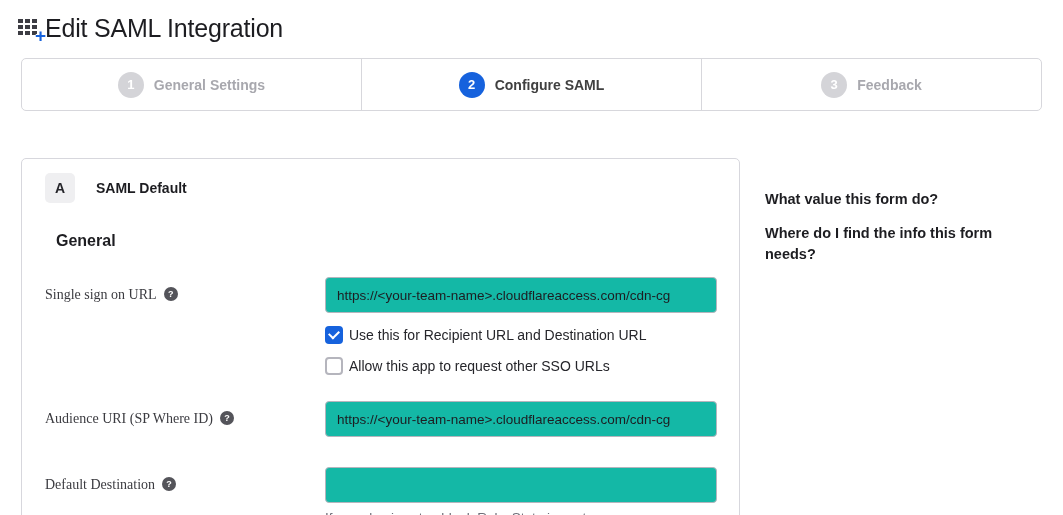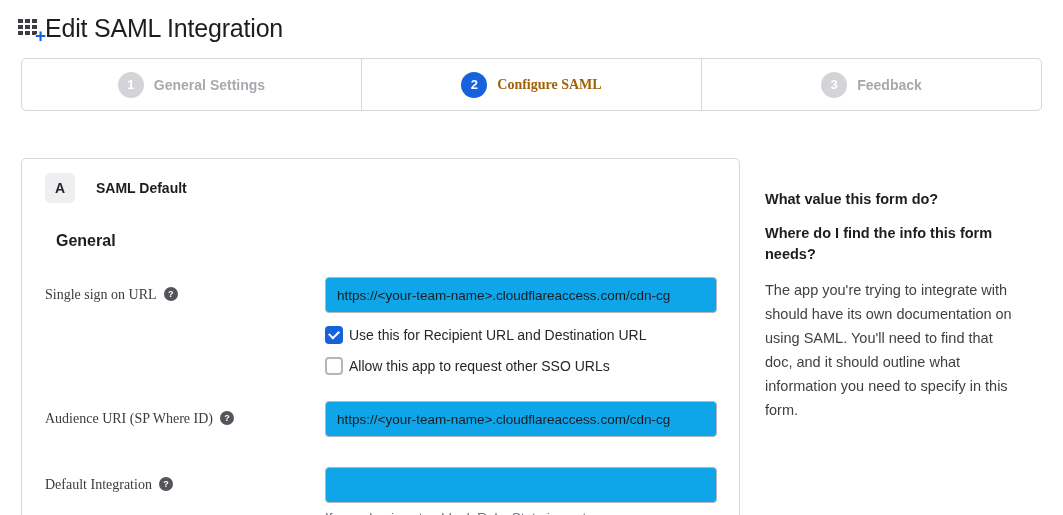--- a/index.html
+++ b/index.html
@@ -50,21 +50,21 @@
   .step:last-child { border-right: none; }
   .step-circle {
     width: 26px; height: 26px; border-radius: 50%;
     display: flex; align-items: center; justify-content: center;
     font-size: 13px; font-weight: 700; color: #ffffff;
     background: #d4d4d8;
     flex: 0 0 auto;
   }
   .step.active .step-circle { background: #1662dd; }
   .step-label { font-size: 14px; font-weight: 700; color: #a8a8ae; }
-  .step.active .step-label { color: #a16207; font-family: Liberation Serif, serif; }
+  .step.active .step-label { color: #404040; }
 
   
   .main { display: flex; margin: 47px 21px 0 21px; align-items: flex-start; }
 
   .form-panel {
     width: 719px;
     min-height: 600px;
     border: 1px solid #d7d7dd;
     border-radius: 5px;
     padding: 14px 23px 23px 23px;
@@ -99,21 +99,21 @@
   }
   .field-control-col { flex: 1; }
   .text-input {
     width: 392px; height: 36px;
     border: 1px solid #b5b5bd;
     border-radius: 4px;
     padding: 0 11px;
     font-size: 13.5px;
     font-family: "Liberation Sans", sans-serif;
     color: #1d1d21;
-    background: #0ea5e9;
+    background: #14b8a6;
     outline: none;
   }
   .checkbox-row {
     display: flex; align-items: center; gap: 6px;
     margin-top: 13px;
   }
   .checkbox {
     width: 18px; height: 18px; border-radius: 4px; flex: 0 0 auto;
     position: relative; cursor: pointer;
   }
@@ -218,29 +218,28 @@
         <span class="field-label">Audience URI (SP Where ID)</span>
         <span class="help-icon">?</span>
       </div>
       <div class="field-control-col">
         <input class="text-input" type="text" value="https://&lt;your-team-name&gt;.cloudflareaccess.com/cdn-cg" style="">
       </div>
     </div>
 
     <div class="field-row row-relay">
       <div class="field-label-col">
-        <span class="field-label">Default Integration</span>
+        <span class="field-label">Default Destination</span>
         <span class="help-icon">?</span>
       </div>
       <div class="field-control-col">
         <input class="text-input" type="text" value="" style="">
         <div class="field-hint">If no value is set, a blank RelayState is sent</div>
       </div>
     </div>
   </div>
 
   <div class="help-panel">
     <div class="help-heading">What value this form do?</div>
     <div class="help-heading">Where do I find the info this form needs?</div>
-    <div class="help-body">The app you're trying to integrate with should have its own documentation on using SAML. You'll need to find that doc, and it should outline what information you need to specify in this form.</div>
   </div>
 
 </div>
 
 </body></html>

